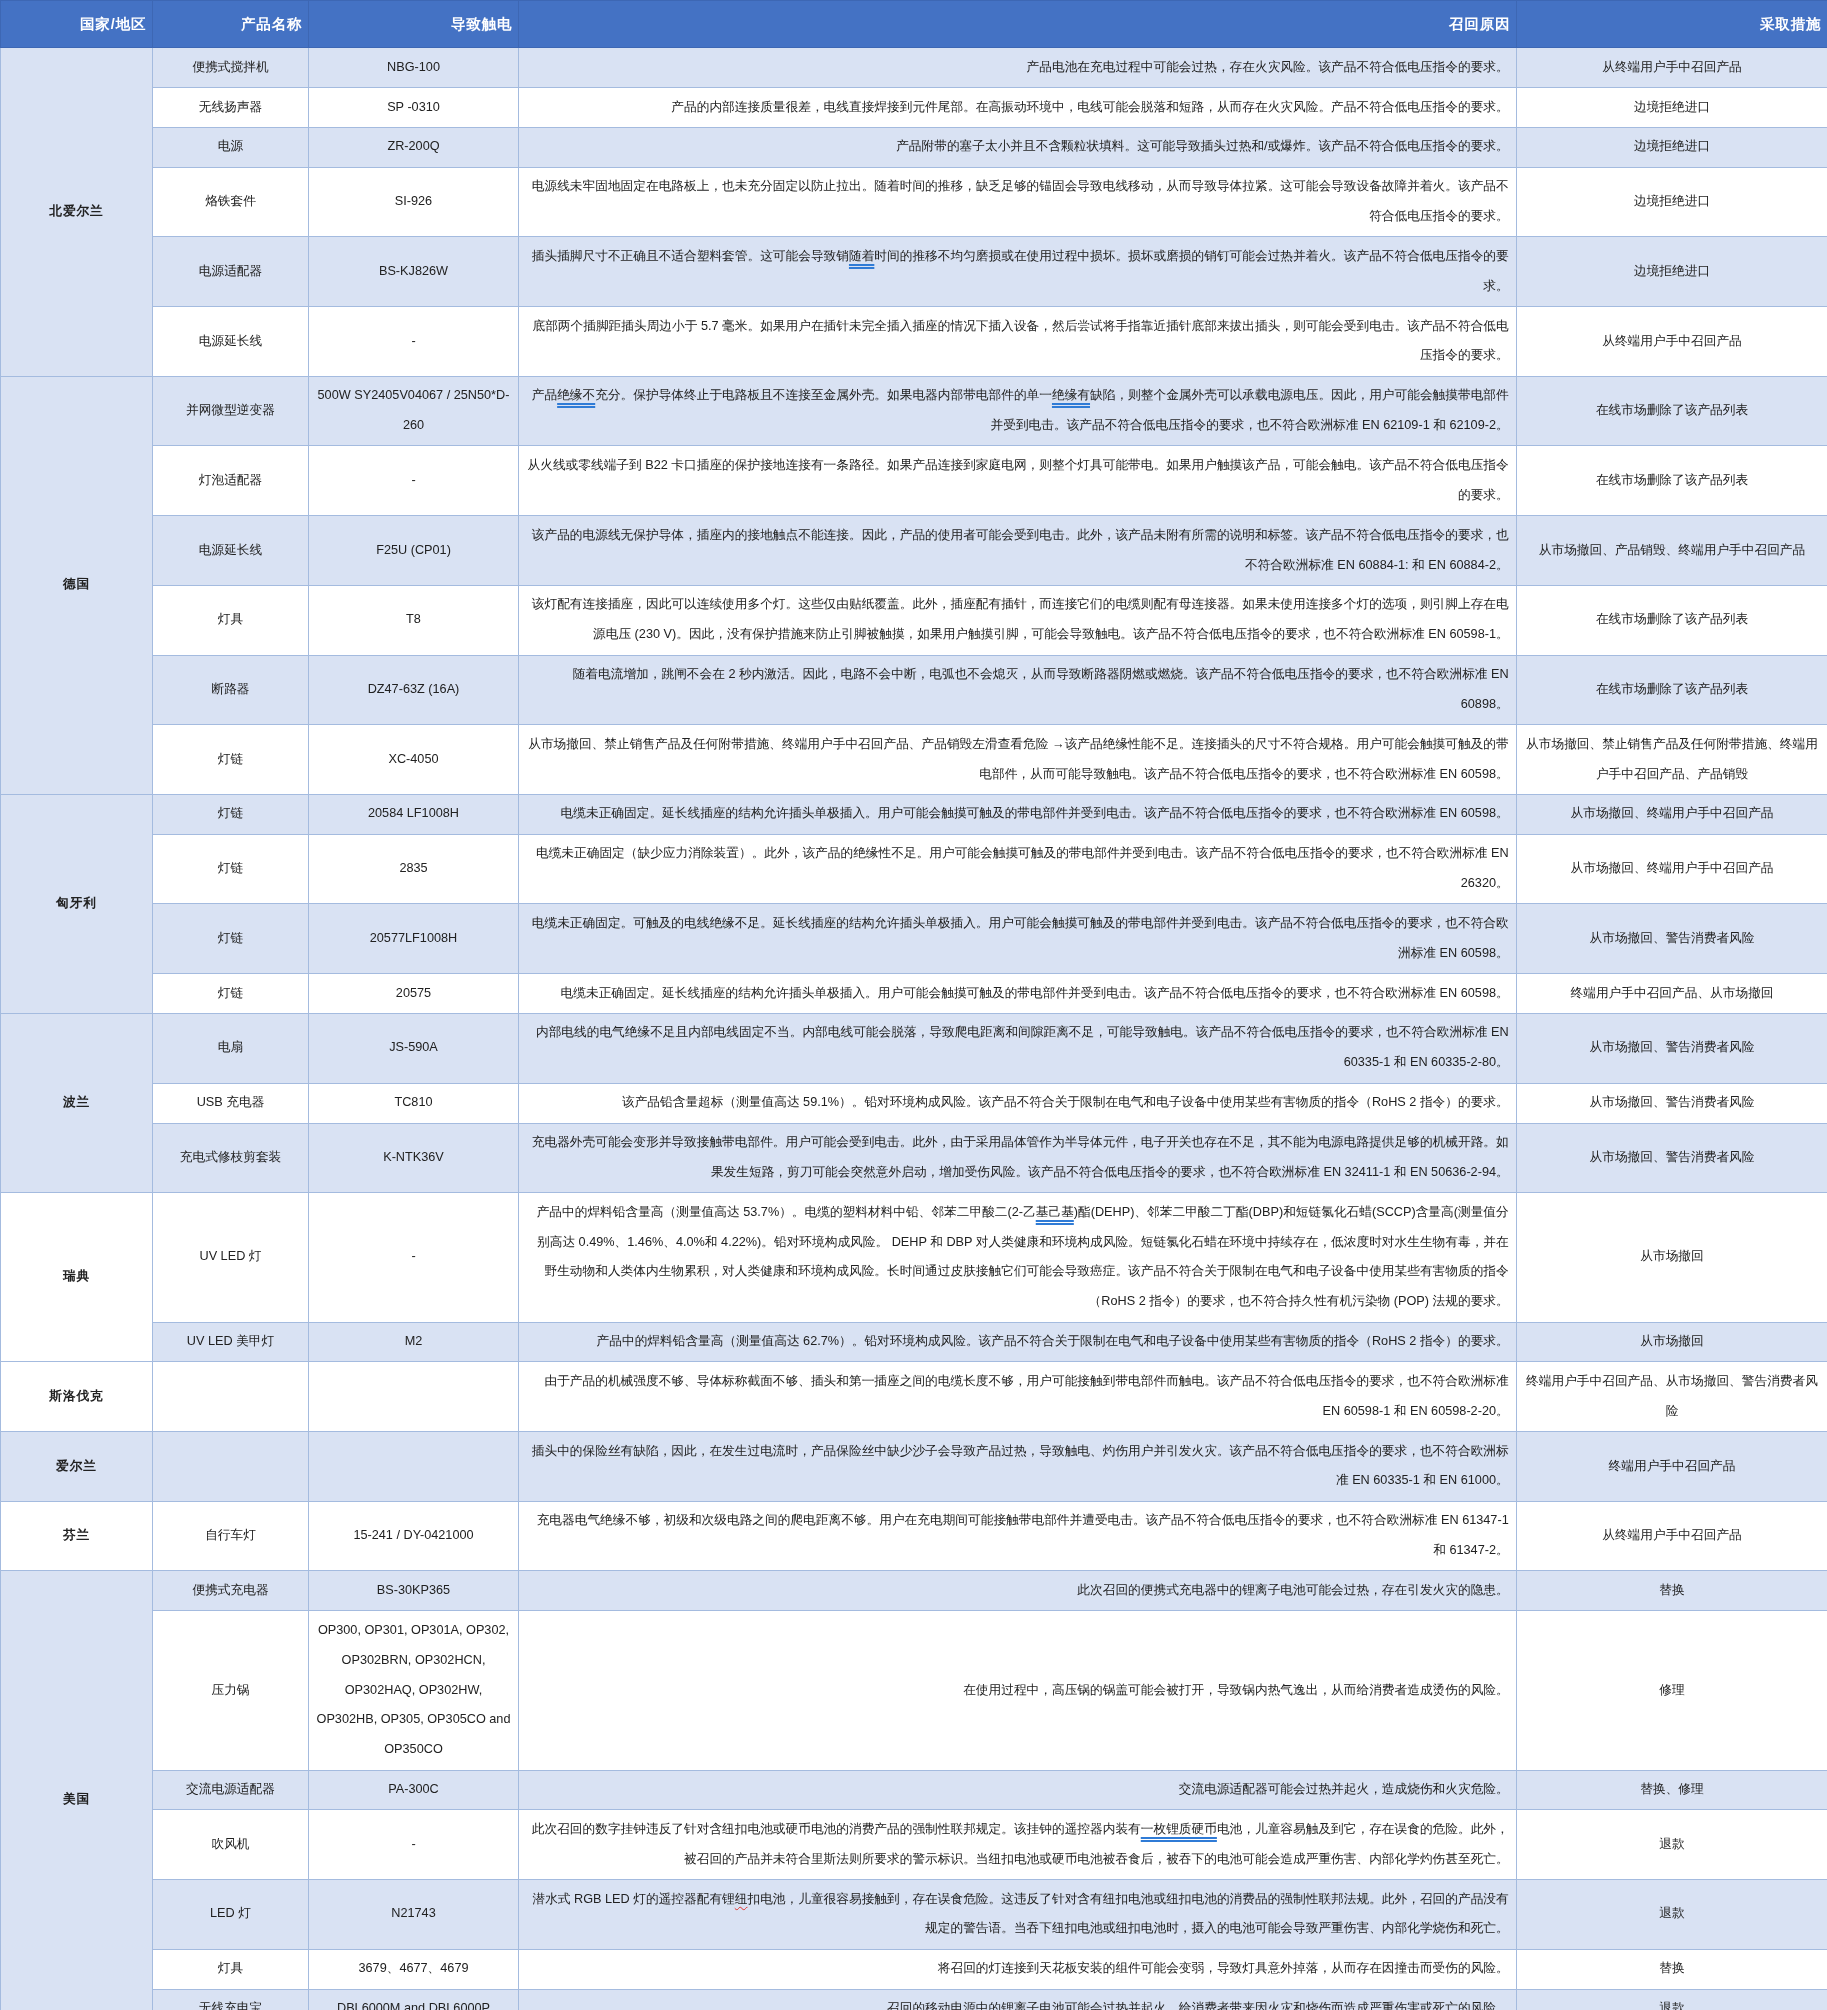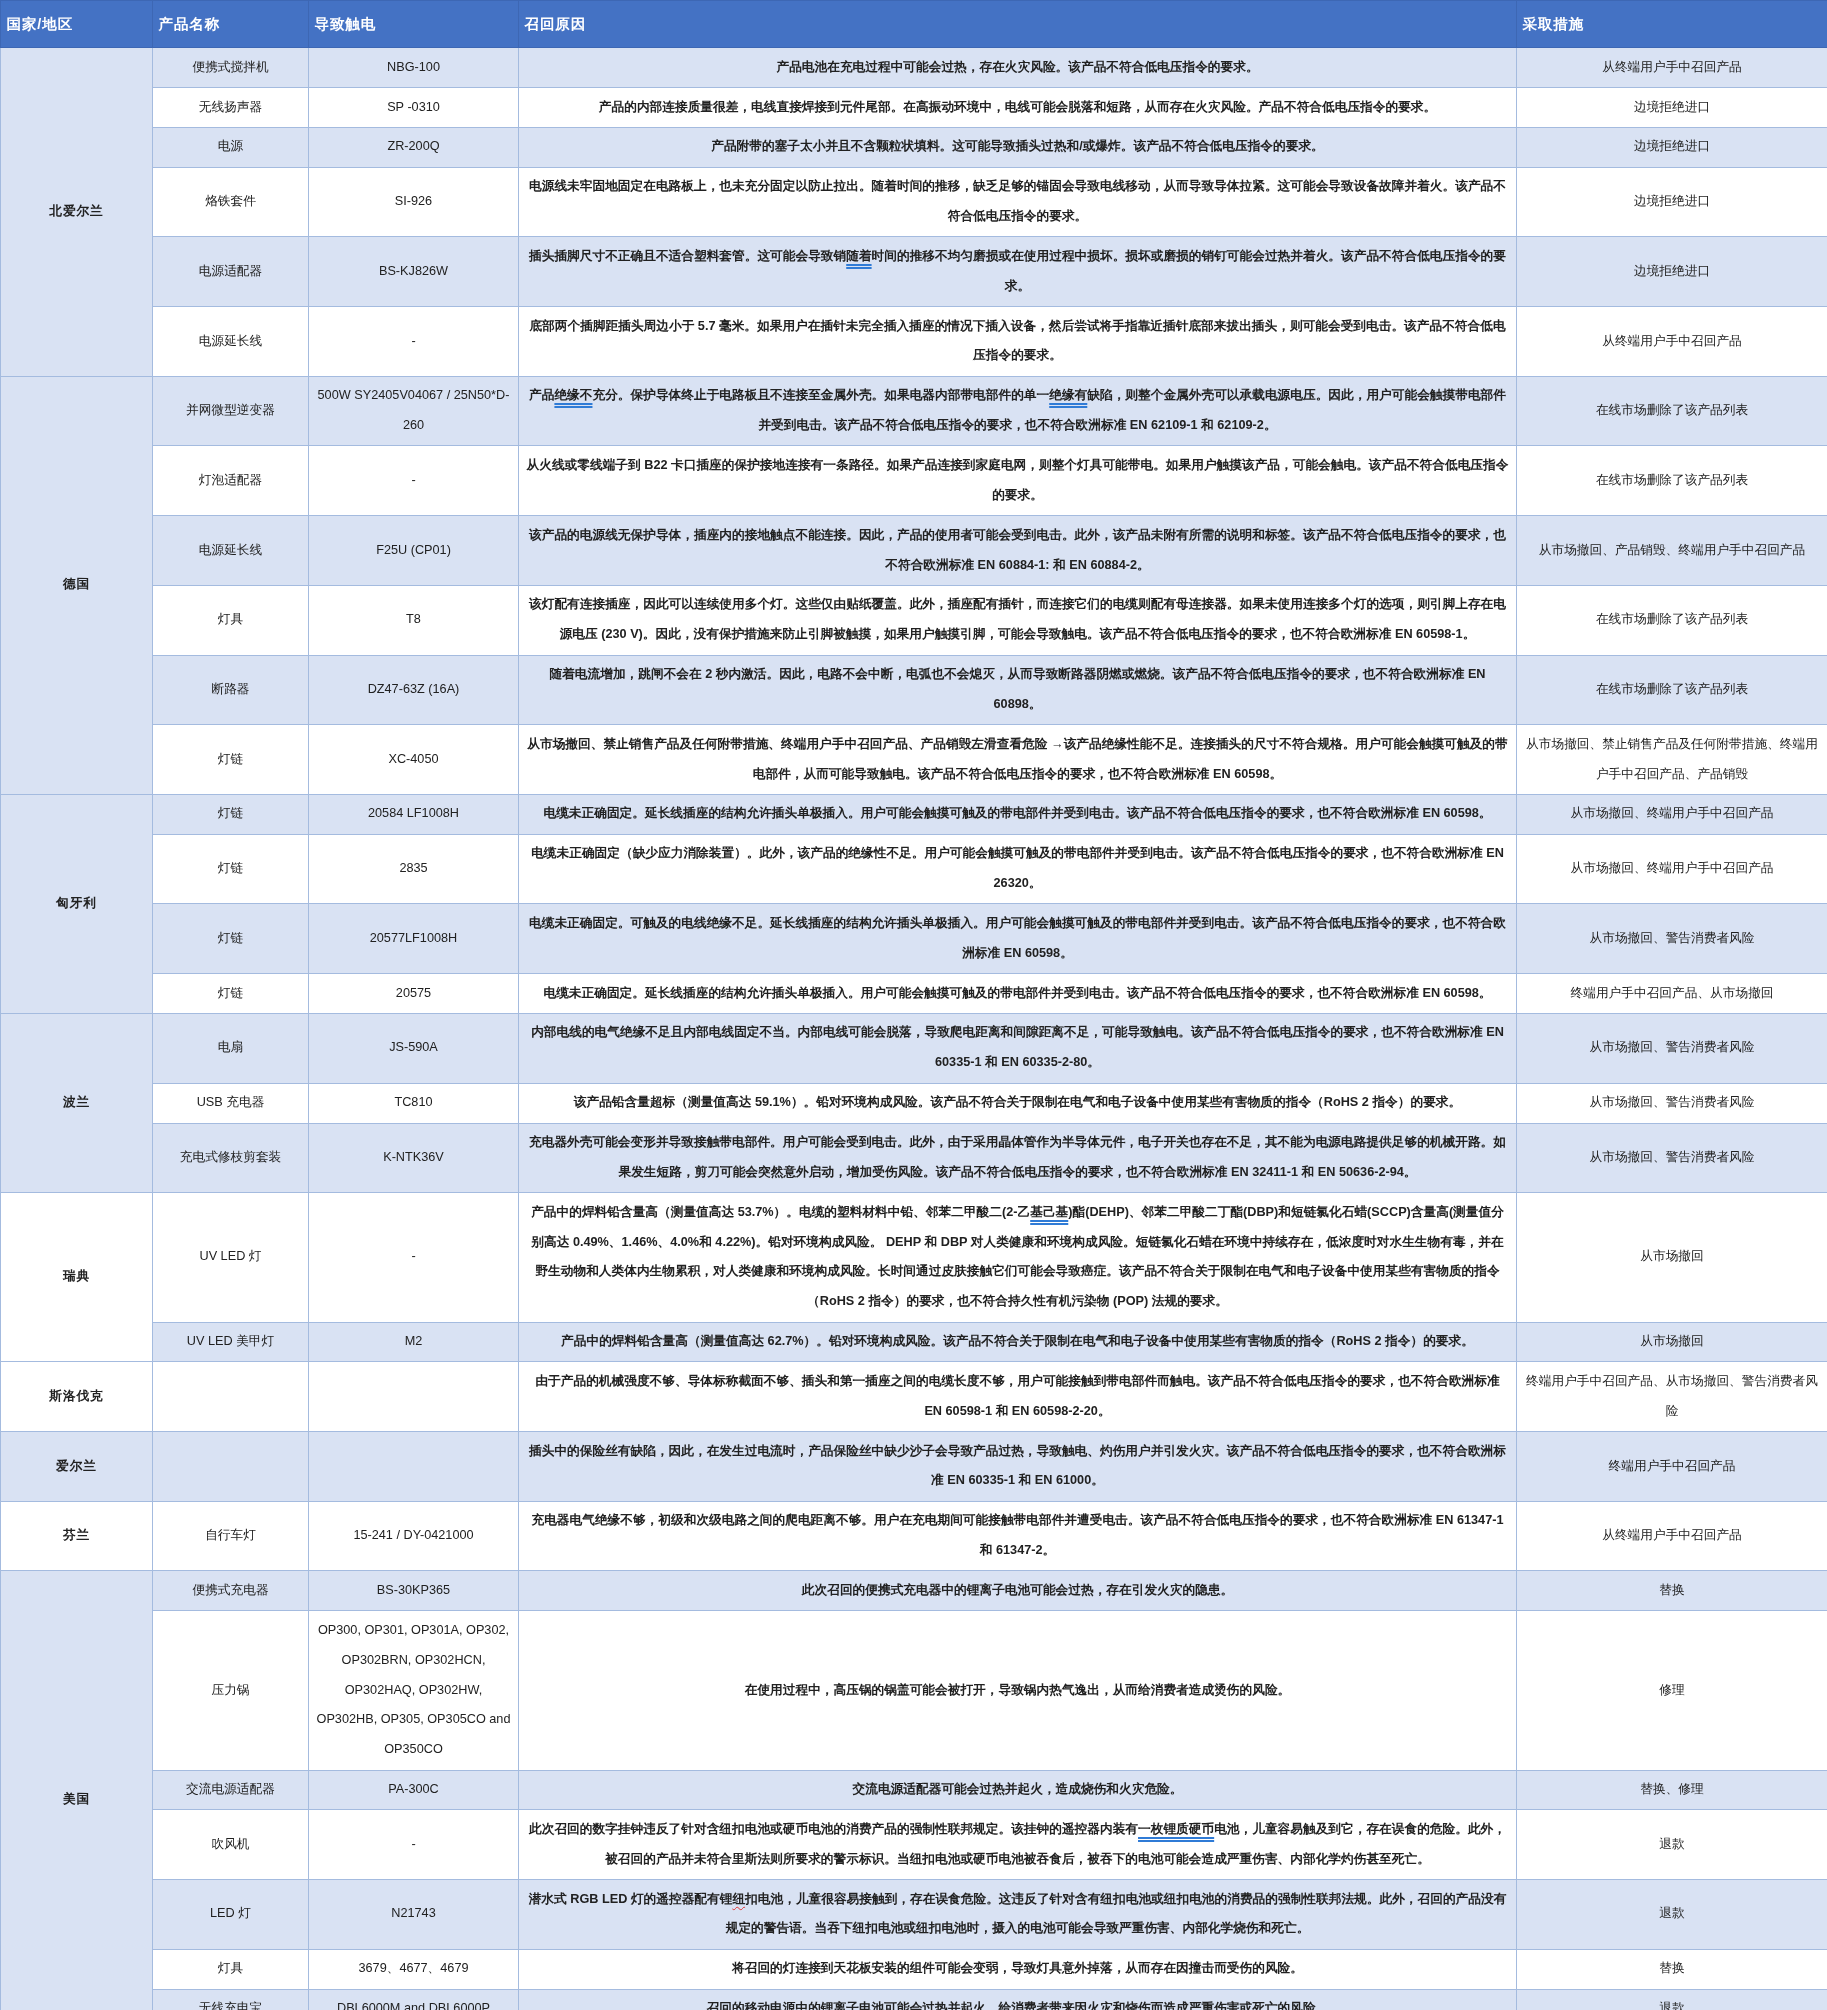--- a/index.html
+++ b/index.html
@@ -12,21 +12,21 @@
   table.recall{
     width:1827px;
     border-collapse:collapse;
     table-layout:fixed;
   }
   table.recall th{
     background:#4472C4;
     color:#ffffff;
     font-size:14.5px;
     font-weight:bold;
-    text-align:left;
+    text-align:right;
     padding:13.6px 5.5px;
     border:0.9px solid #3d67b4;
     letter-spacing:0.9px;
   }
   table.recall td{
     border:0.9px solid #A4BBDF;
     vertical-align:middle;
     font-size:12.7px;
     line-height:2.35;
     padding:4.5px 7.3px;
@@ -39,25 +39,24 @@
     font-weight:bold;
     font-size:14.5px;
     letter-spacing:0.9px;
     margin-left:28px;
   }
   td.name, td.model, td.action{
     text-align:center;
     line-height:2.3;
   }
   td.reason{
-    text-align:center;
+    text-align:right;
     padding:4.5px 12.7px;
     font-size:12.3px;
     line-height:2.45;
-    font-weight:bold;
   }
   .u-blue{
     text-decoration:underline double #2F7BD6;
     text-decoration-thickness:1.8px;
     text-underline-offset:3.6px;
   }
   .u-red{
     text-decoration:underline wavy #E0312E;
     text-decoration-thickness:0.9px;
     text-underline-offset:2.7px;

